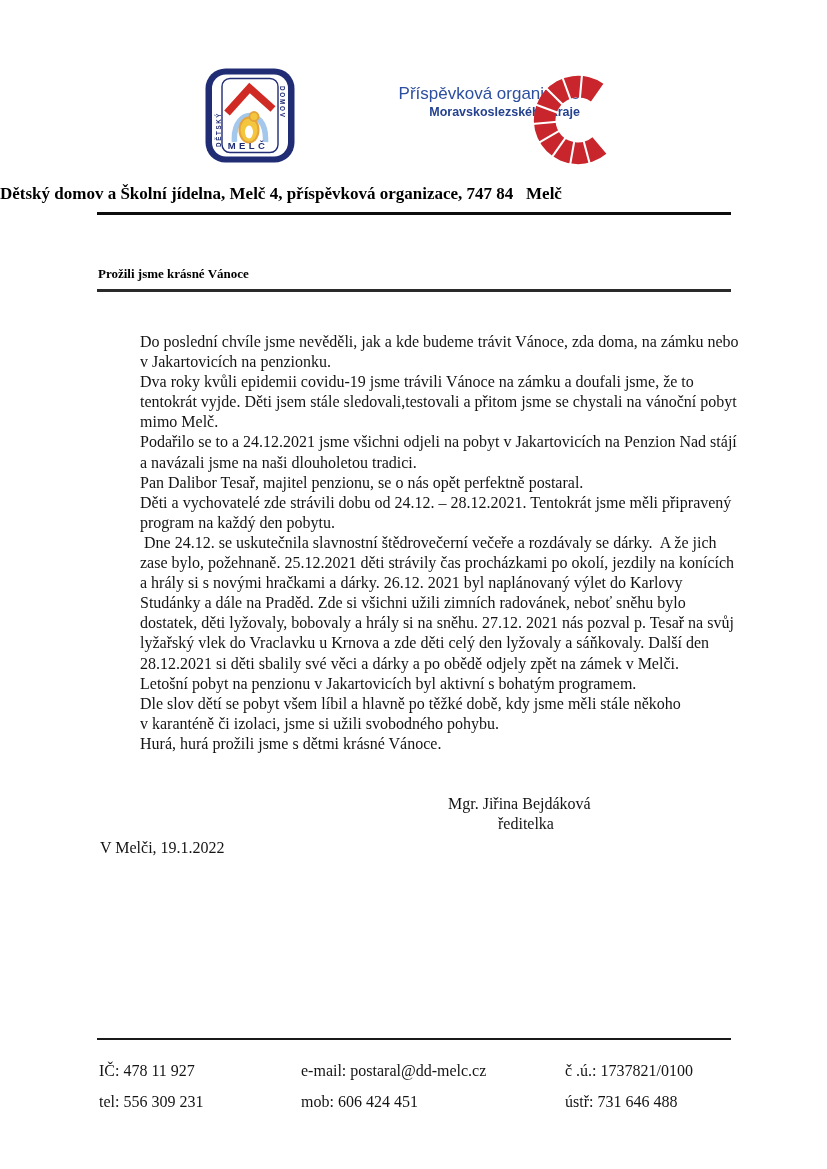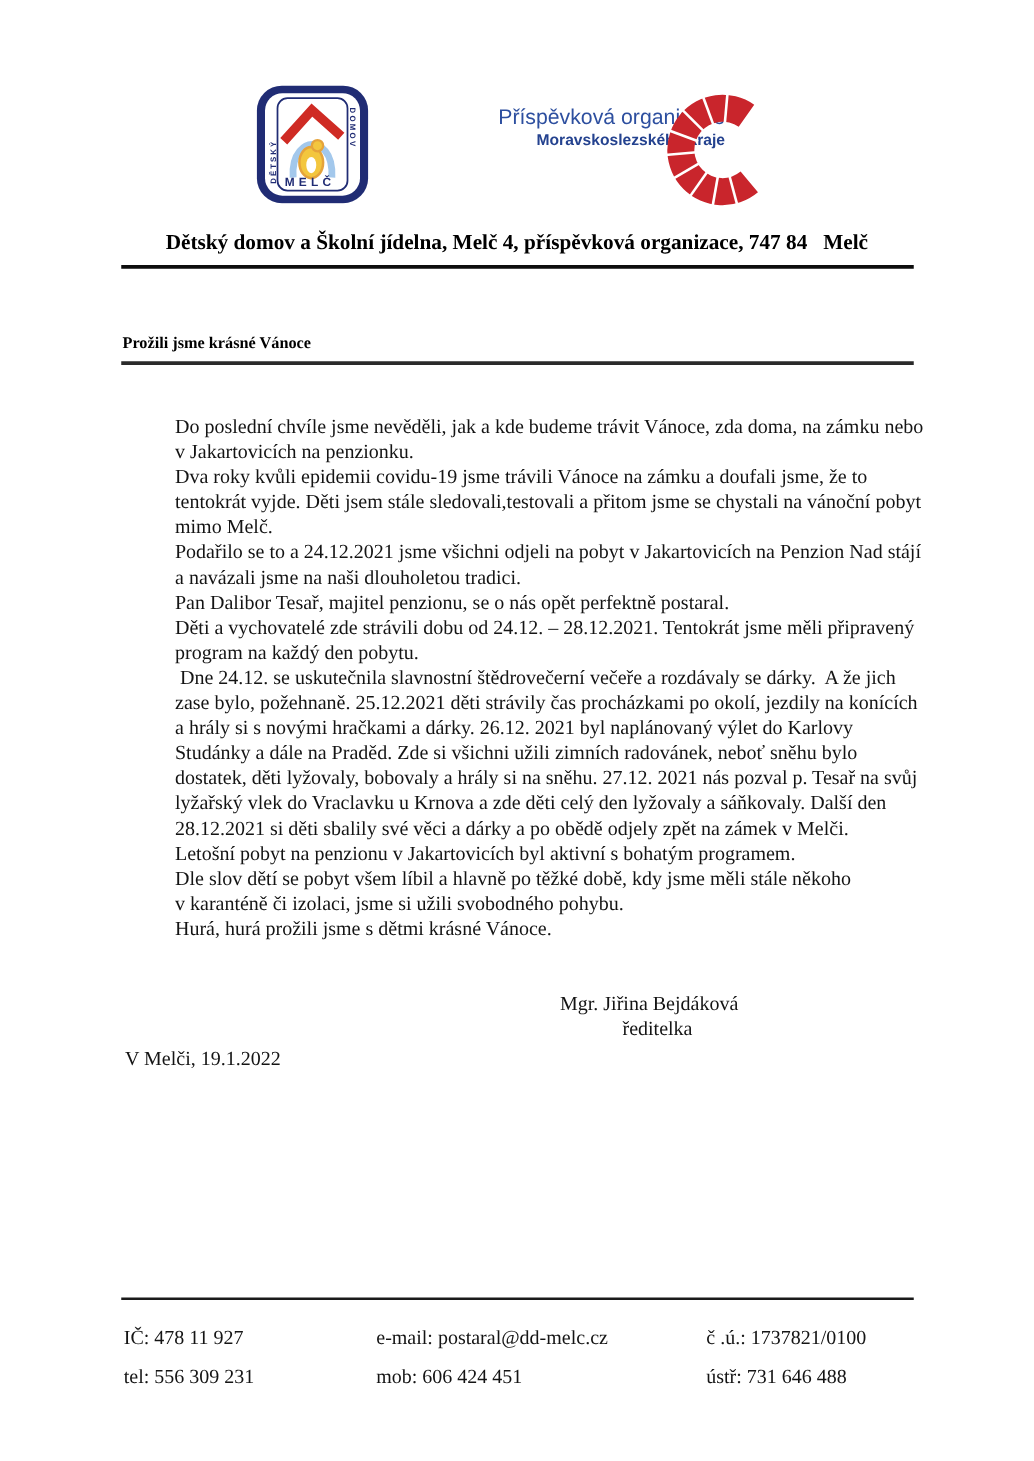--- a/index.html
+++ b/index.html
@@ -13,21 +13,21 @@
 
   
   .logo-dd{left:205px;top:68px;width:90px;height:95px;}
   .org-logo-text{left:390px;top:85px;width:190px;text-align:right;
     font-family:"Liberation Sans",sans-serif;line-height:1.08;}
   .org-l1{font-size:17px;color:#2d4f9f;}
   .org-l2{font-size:12.5px;font-weight:bold;color:#24428f;margin-top:3px;}
   .arc-logo{left:531px;top:70px;width:94px;height:100px;}
 
   
-  .org-line{left:0;top:184px;width:827px;text-align:center;
+  .org-line{left:0;top:184px;width:827px;
     font-weight:bold;font-size:17px;color:#000;}
   .rule{background:#0d0d0d;}
   .rule-header{left:97px;top:212px;width:634px;height:3px;}
   .title{left:98px;top:266px;font-weight:bold;font-size:13px;color:#000;}
   .rule-title{left:97px;top:289px;width:634px;height:2.5px;background:#2a2a2a;}
 
   
   .body-block{left:92px;top:332px;width:660px;font-size:16px;line-height:20.1px;}
   .body-block .line{white-space:pre;margin-left:48px;}
 

